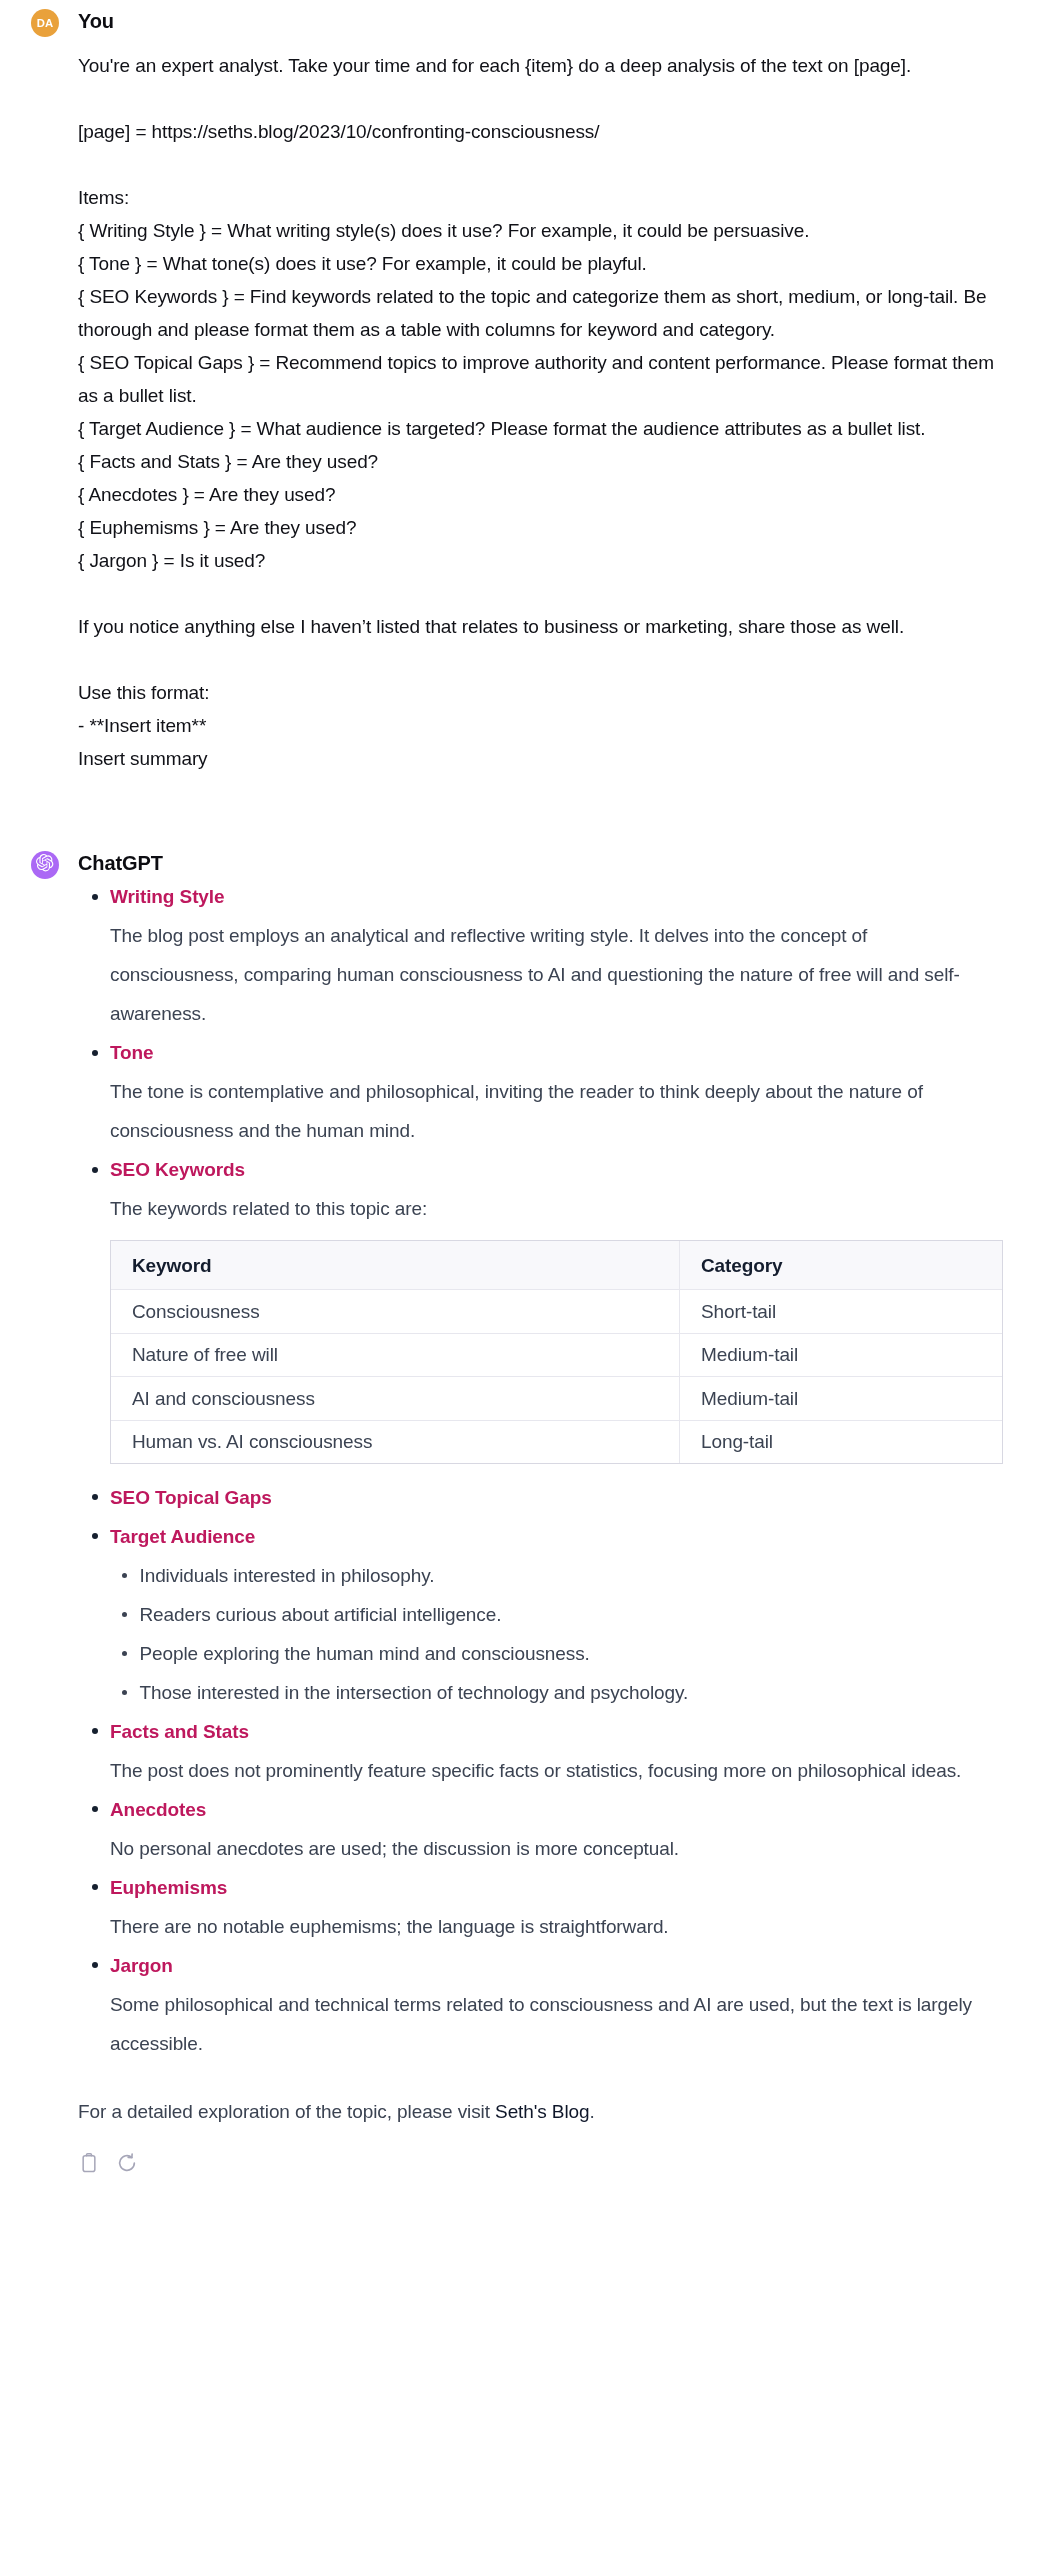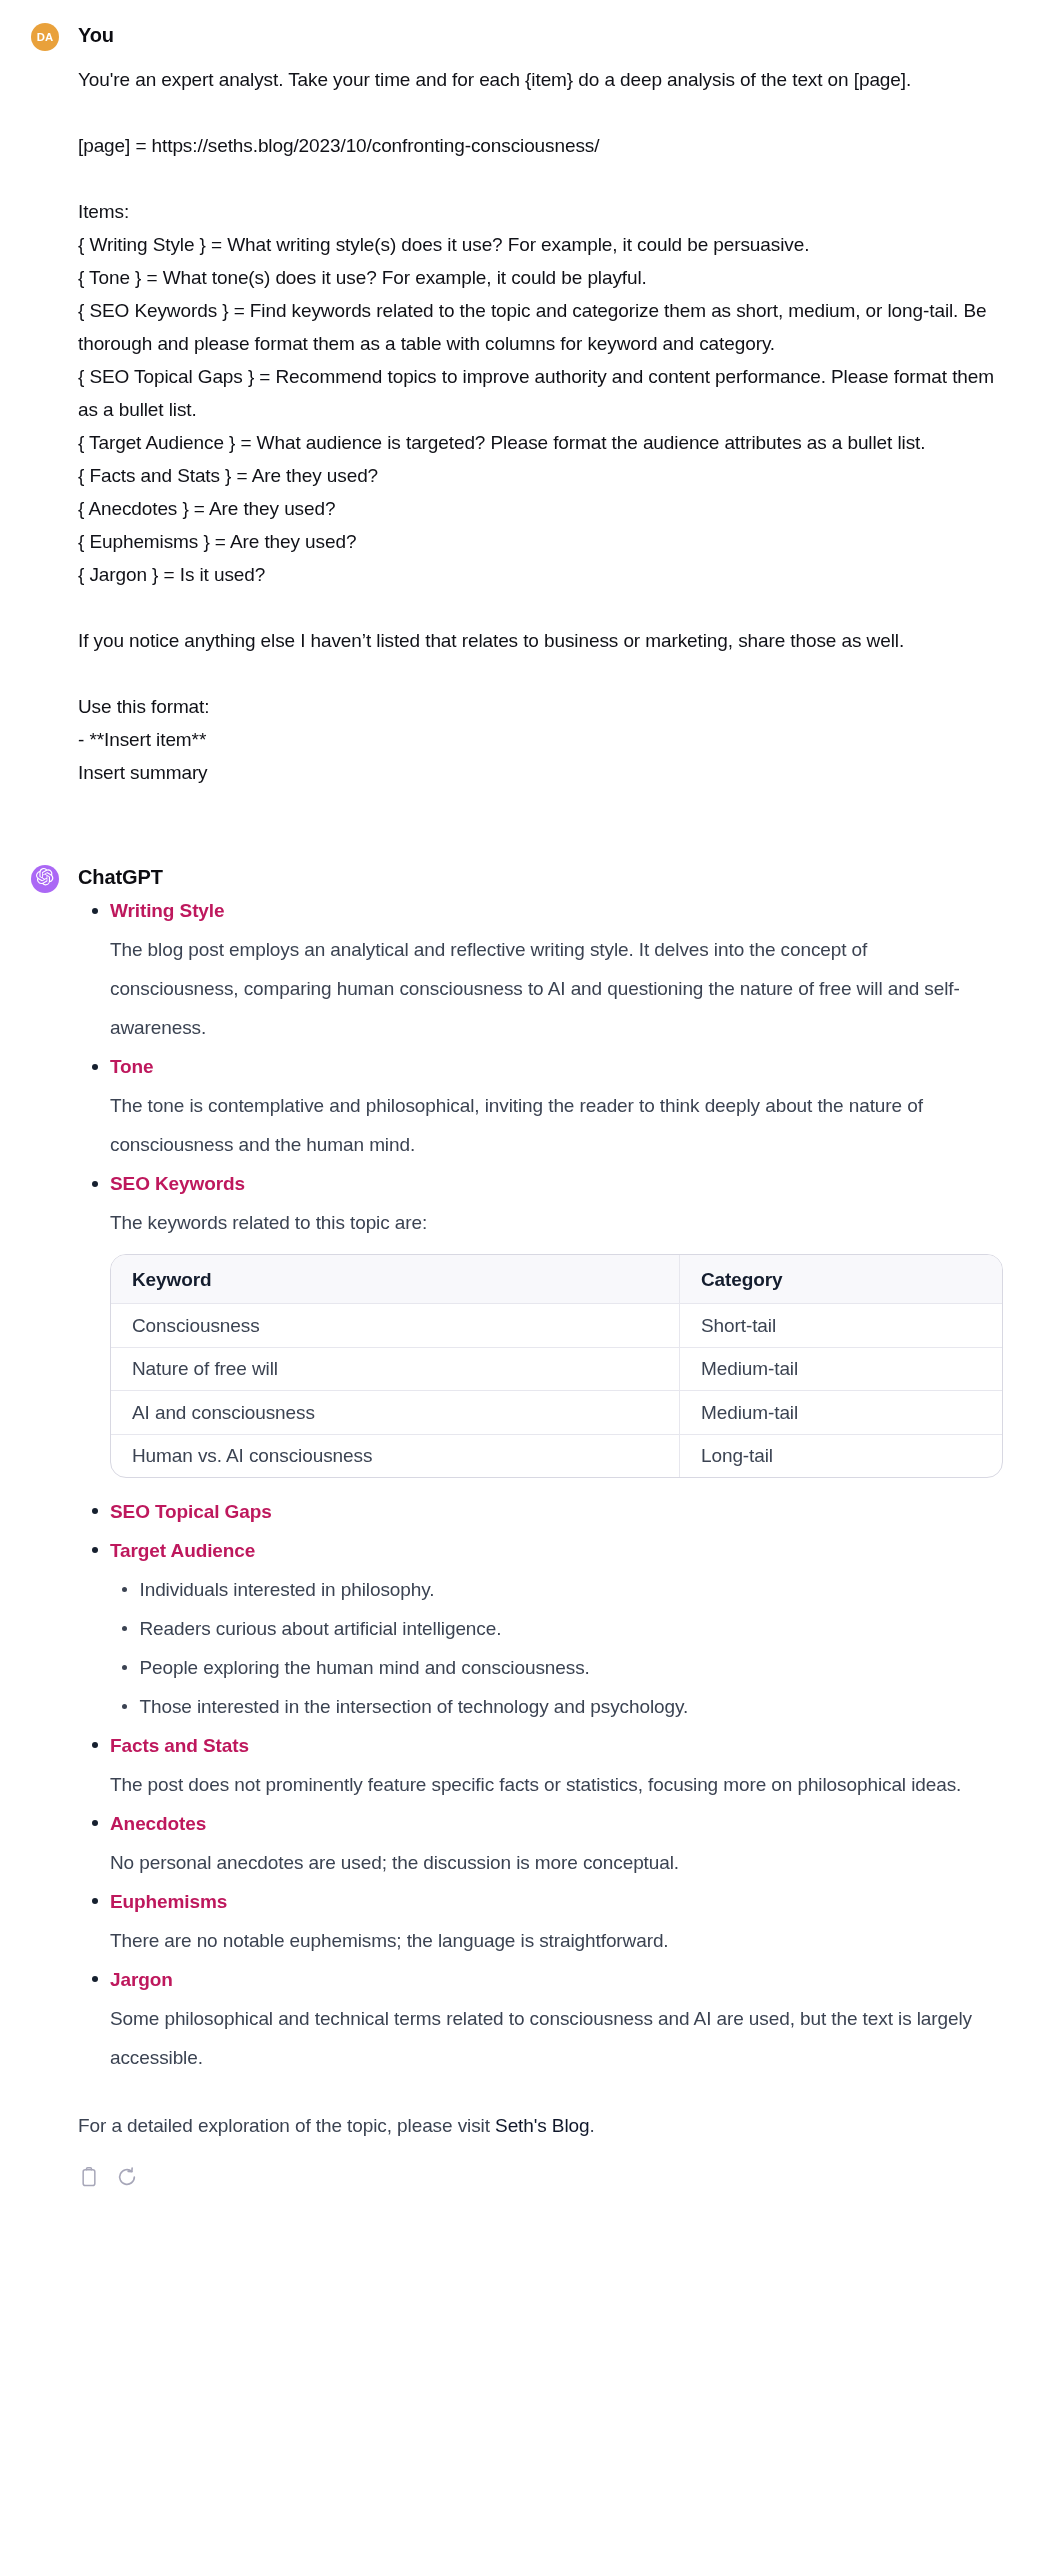--- a/index.html
+++ b/index.html
@@ -6,21 +6,21 @@
   body {
     width: 1043px;
     min-height: 2576px;
     font-family: "Liberation Sans", sans-serif;
     letter-spacing: -0.1px;
     -webkit-font-smoothing: antialiased;
   }
   .page {
     width: 1043px;
     box-sizing: border-box;
-    padding: 21px 35px 43px 31px;
+    padding: 7px 35px 43px 31px;
   }
   .message { display: flex; align-items: flex-start; }
   .avatar {
     width: 28px; height: 28px; border-radius: 50%;
     flex: 0 0 28px;
     display: flex; align-items: center; justify-content: center;
     margin-top: 1.7px;
     user-select: none;
   }
   .user-avatar { background: #e9a13b; color: #ffffff; font-size: 11.3px; font-weight: 700; letter-spacing: 0; }
@@ -61,21 +61,21 @@
     width: 5.2px; height: 5.2px; border-radius: 50%;
     background: #3b4352;
   }
 
   .md-table-wrap { margin: 12px 0 14px; }
   .md-table {
     border-collapse: separate; border-spacing: 0;
     width: 893px;
     font-size: 19px; line-height: 25px; color: #3b4352;
     border: 0.9px solid #d8d8e2;
-    border-radius: 16px;
+    border-radius: 0;
     overflow: hidden;
   }
   .md-table th {
     background: #f8f8fb;
     font-weight: 700; color: #141d2e; text-align: left;
     padding: 11.7px 21px;
   }
   .md-table td { padding: 8.7px 21px; border-top: 0.9px solid #e7e7ee; }
   .md-table th.col-category, .md-table td.col-category { border-left: 0.9px solid #e7e7ee; width: 280px; }
 

